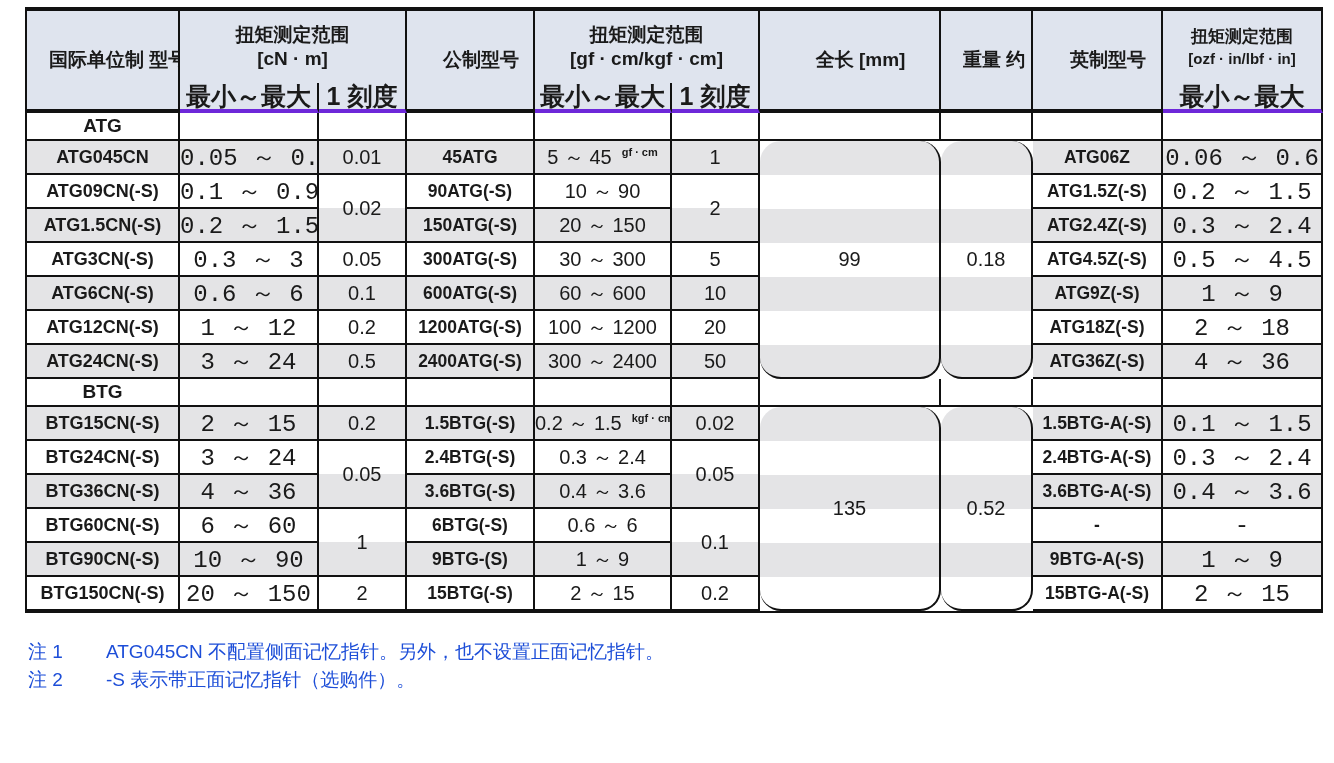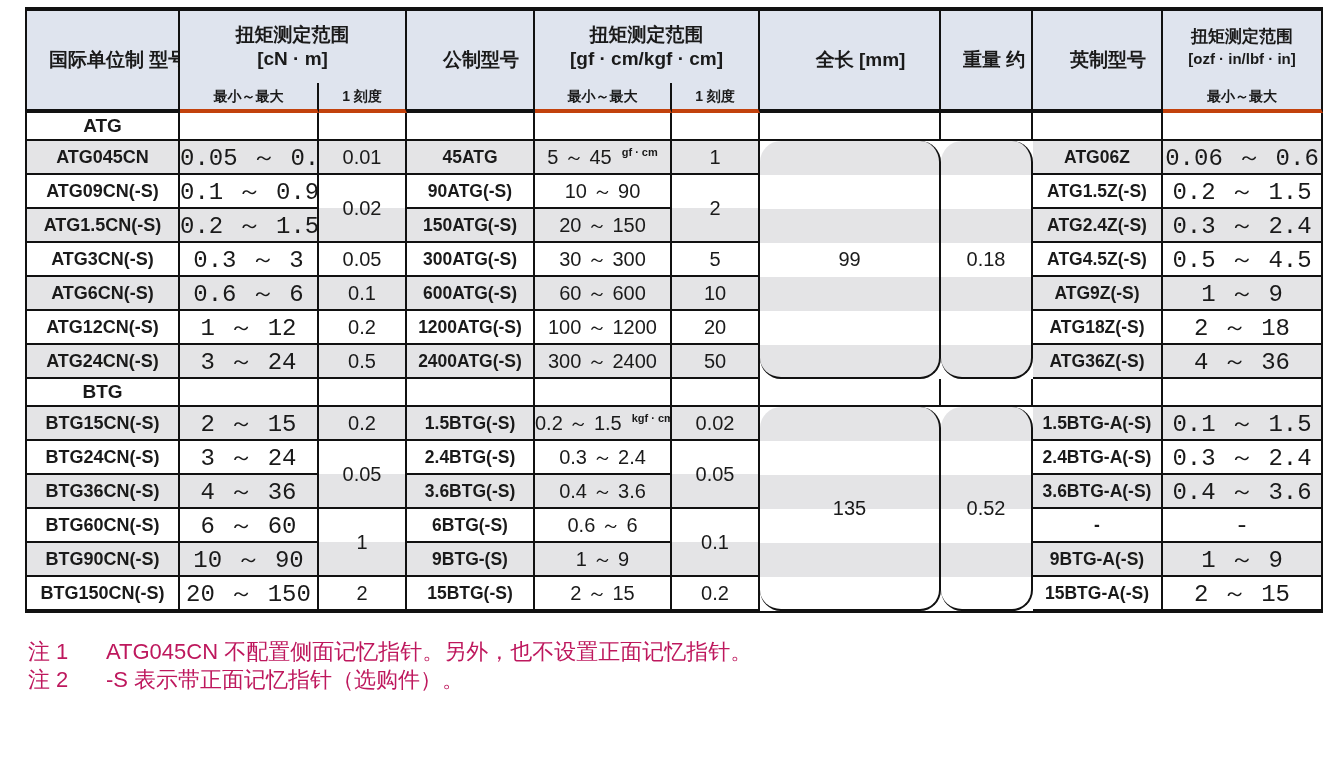--- a/index.html
+++ b/index.html
@@ -27,21 +27,21 @@
     text-align:center;vertical-align:middle;
     overflow:hidden;white-space:nowrap;
   }
   
   thead th{
     background:#dfe4ee;
     font-weight:bold;font-size:19px;line-height:24px;
     white-space:pre-line;
   }
   th.hg{border-bottom:none;height:72px;}
-  th.hs{height:30px;border-bottom:4px solid #c2410c;font-size:14px;}
+  th.hs{height:30px;border-bottom:4px solid #6d28d9;font-size:25px;}
   th.hr2{border-bottom:4px solid #111;padding-left:22px;}
   th .unit-small{font-size:15px;font-weight:bold;display:block;line-height:20px;}
   th .hline{display:block;line-height:24px;}
   
   tr.data td{height:34px;}
   tr.section td{height:28px;}
   .k-sec{font-weight:bold;font-size:19px;}
   .k-si{text-align:left;padding-left:7px;font-weight:bold;font-size:18px;}
   .k-mm{font-weight:bold;font-size:17.5px;}
   .k-mi{font-weight:bold;font-size:17.5px;}
@@ -49,21 +49,21 @@
   .k-rl{text-align:left;padding-left:4px;font-size:20px;}
   .k-st{font-size:20px;}
   .k-c{}
   td sup{font-size:11px;font-weight:bold;vertical-align:super;line-height:0;margin-left:10px;}
   
   .bg-w{background:#ffffff;}
   .bg-g{background:#e4e4e6;}
   .bg-h2{background:linear-gradient(to bottom,#ffffff 0 50%,#e4e4e6 50% 100%);}
   .bg-s7,.bg-s6{background:repeating-linear-gradient(to bottom,#e4e4e6 0 34px,#ffffff 34px 68px);border-radius:21px;}
   
-  .notes{position:absolute;left:28px;top:638px;width:1290px;font-size:22px;line-height:28px;color:#be185d;}
+  .notes{position:absolute;left:28px;top:638px;width:1290px;font-size:19px;line-height:28px;color:#1d4ed8;}
   .note-row{display:flex;align-items:flex-start;}
   .note-label{width:78px;flex:0 0 78px;}
   .note-text{white-space:pre-line;}
 </style>
 </head>
 <body>
 
 <div class="page">
 
   <table class="spec-table">

